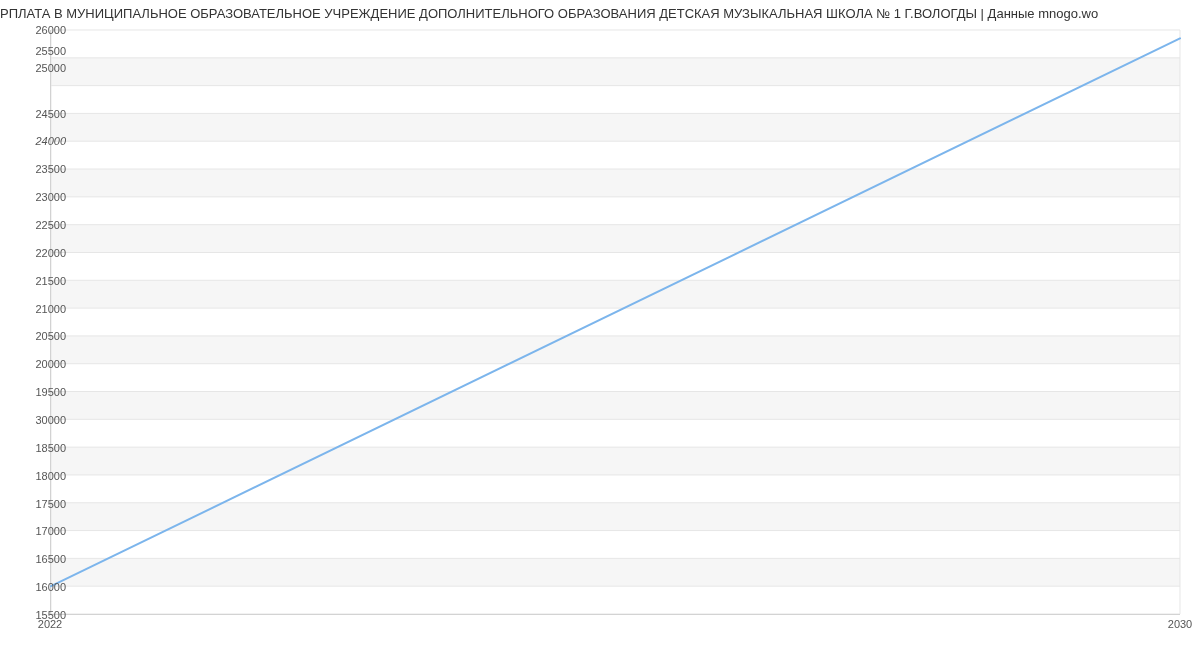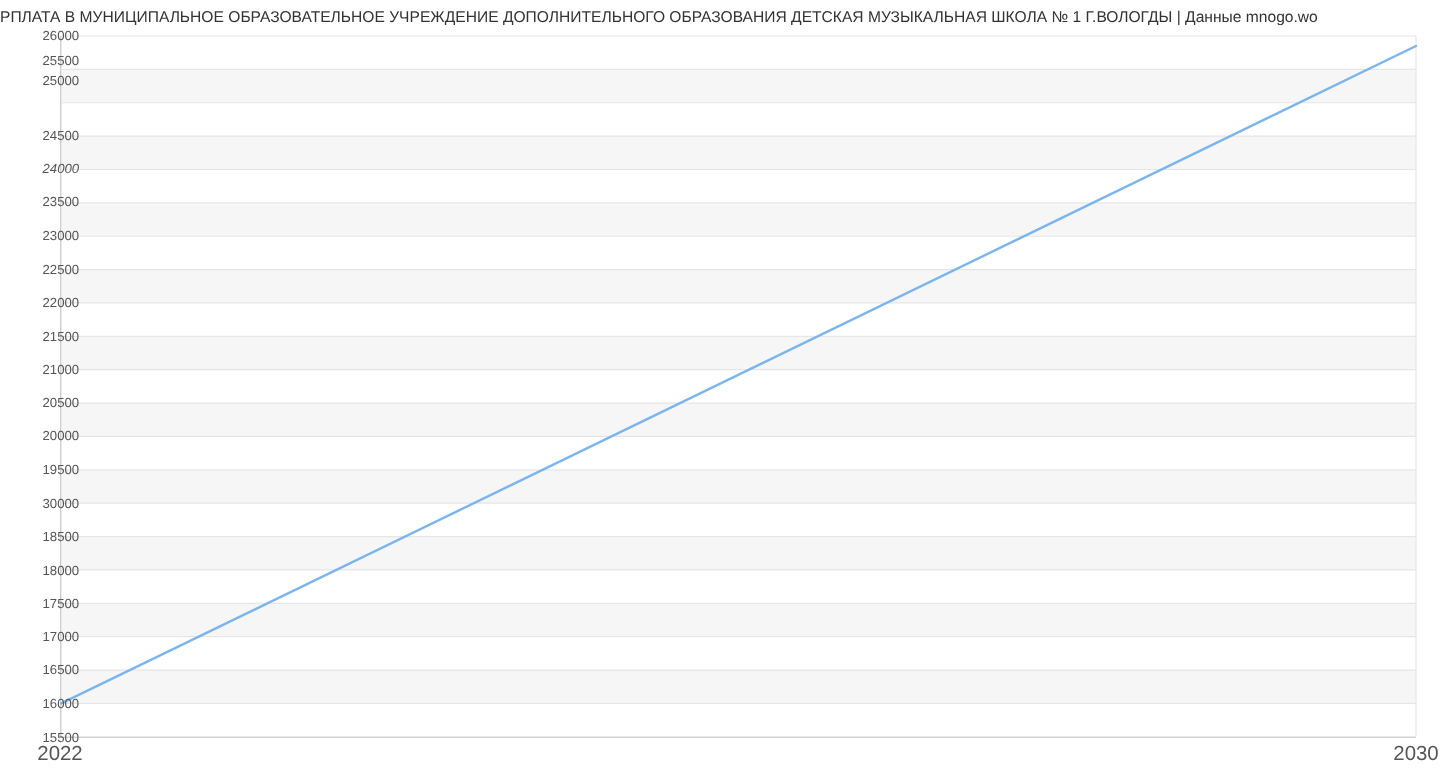--- a/index.html
+++ b/index.html
@@ -40,21 +40,21 @@
     width: 40px;
     text-align: right;
     transform: translateY(-50%);
     font-size: 11px;
     color: #555;
   }
   .xtick {
     position: absolute;
     top: 618px;
     transform: translateX(-50%);
-    font-size: 17px;
+    font-size: 11px;
     color: #555;
   }
   svg.series {
     position: absolute;
     left: 0;
     top: 0;
     width: 100%;
     height: 100%;
     overflow: visible;
   }

